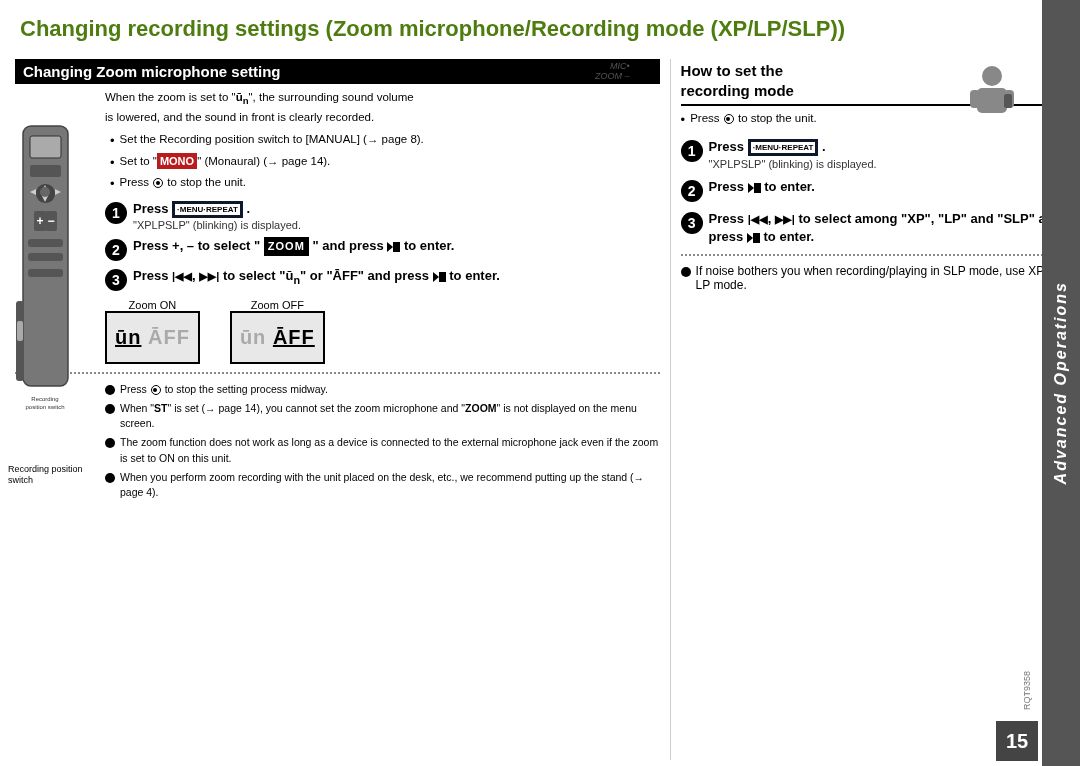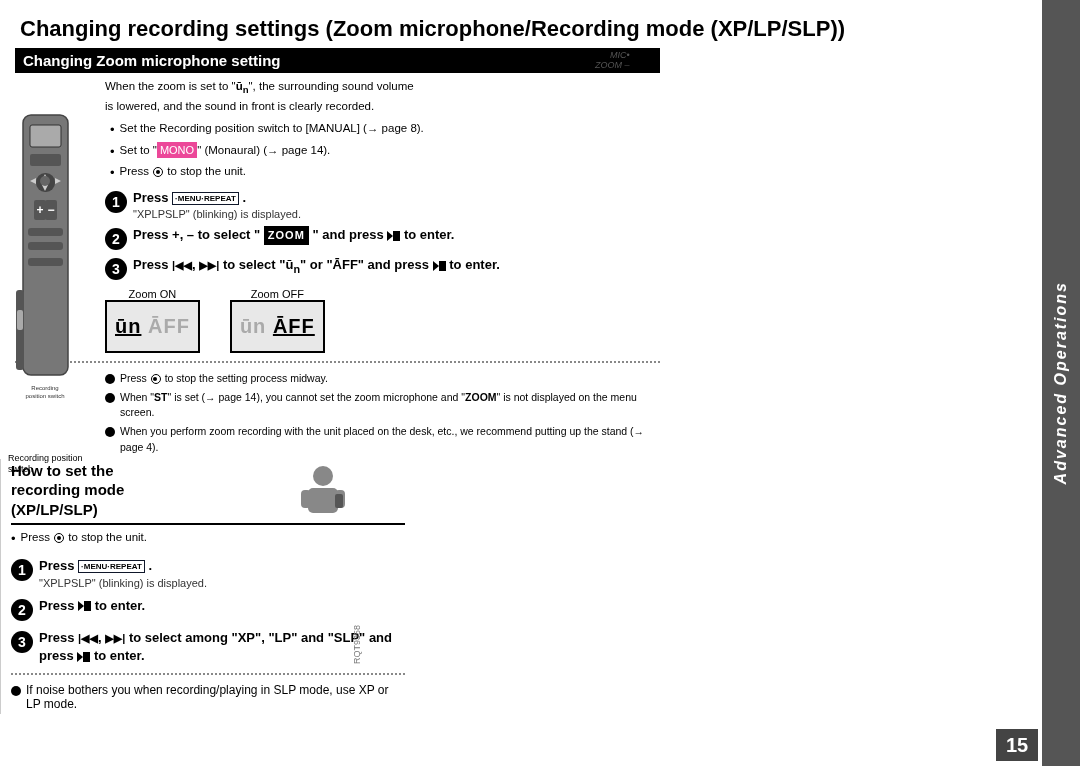--- a/index.html
+++ b/index.html
@@ -19,28 +19,29 @@
       position: relative;
       padding: 10px 0 0 0;
     }
 
     
     .main-title {
       font-size: 22px;
       font-weight: bold;
       padding: 6px 20px 6px 20px;
       background: #fff;
-      color: #000000;
+      color: #4d7c0f;
       line-height: 1.2;
     }
 
     .content-wrapper {
       display: flex;
-      flex-direction: column;
+      flex-direction: row;
       height: calc(100% - 55px);
+      margin-top: 11px;
     }
 
     
     .left-col {
       width: 62%;
       padding: 0 10px 0 15px;
       position: relative;
     }
 
     
@@ -249,23 +250,23 @@
       color: #fff;
       font-size: 16px;
       font-style: italic;
       font-weight: bold;
       letter-spacing: 2px;
       white-space: nowrap;
     }
 
     .mono-box {
       display: inline-block;
-      background: #ec4899;
+      background: #b91c1c;
       color: #fff;
-      font-weight: normal;
+      font-weight: bold;
       padding: 0 3px;
       font-size: 11px;
     }
 
     .zoom-text-box {
       display: inline-block;
       border: 2px solid #000;
       background: #000;
       color: #fff;
       font-weight: bold;
@@ -287,21 +288,21 @@
       content: '';
       position: absolute;
       top: 1.5px; left: 1.5px;
       width: 4px; height: 4px;
       background: #000;
       border-radius: 50%;
     }
 
     .menu-repeat-inline {
       display: inline-block;
-      border: 1px solid #0f172a;
+      border: 3px solid #0f172a;
       font-size: 8px;
       padding: 0 2px;
       vertical-align: middle;
       white-space: nowrap;
     }
 
     .play-stop-inline {
       display: inline-flex;
       align-items: center;
       vertical-align: middle;
@@ -463,20 +464,24 @@
         <div class="note-item">
           <div class="note-bullet"></div>
           <span>Press <span class="inline-stop-icon"></span> to stop the setting process midway.</span>
         </div>
         <div class="note-item">
           <div class="note-bullet"></div>
           <span>When "<b>ST</b>" is set (→ page 14), you cannot set the zoom microphone and "<b>ZOOM</b>" is not displayed on the menu screen.</span>
         </div>
         <div class="note-item">
           <div class="note-bullet"></div>
+          <span>The zoom function does not work as long as a device is connected to the external microphone jack even if the zoom is set to ON on this unit.</span>
+        </div>
+        <div class="note-item">
+          <div class="note-bullet"></div>
           <span>When you perform zoom recording with the unit placed on the desk, etc., we recommend putting up the stand (→ page 4).</span>
         </div>
       </div>
 
     </div>
 
     <div class="right-col">
 
       <div style="position:absolute; right:55px; top:5px; width:65px; height:60px; display:flex; align-items:center; justify-content:center;">
         <svg width="60" height="60" viewBox="0 0 60 60">
@@ -485,21 +490,20 @@
           <rect x="8" y="26" width="10" height="18" rx="4" fill="#888"></rect>
           <rect x="42" y="26" width="10" height="18" rx="4" fill="#888"></rect>
 
           <rect x="42" y="30" width="8" height="14" rx="2" fill="#555"></rect>
         </svg>
       </div>
 
       <div class="section-header-right">
         <div style="font-size:15px; font-weight:bold;">How to set the</div>
         <div style="font-size:15px; font-weight:bold;">recording mode</div>
-        <div style="font-size:15px; font-weight:bold;">(XP/LP/SLP)</div>
       </div>
 
       <div class="bullet-item" style="margin-bottom:8px;">
         <span class="bullet-dot">•</span>
         <span>Press <span class="inline-stop-icon"></span> to stop the unit.</span>
       </div>
 
       <div class="right-step">
         <div class="right-step-num">1</div>
         <div>
@@ -550,15 +554,15 @@
       <div style="position:absolute; bottom:50px; right:48px; font-size:9px; color:#777; writing-mode:vertical-rl; transform:rotate(180deg);">RQT9358</div>
 
     </div>
 
     <div class="sidebar-text">
       <div class="sidebar-vertical">Advanced Operations</div>
     </div>
 
   </div>
 
-  <div style="position:absolute; bottom:5px; right:42px; background:#444; color:#fff; font-size:20px; font-weight:bold; width:42px; height:32px; display:flex; align-items:center; justify-content:center;">15</div>
+  <div style="position:absolute; bottom:5px; right:42px; background:#444; color:#fff; font-size:20px; font-weight:bold; width:42px; height:40px; display:flex; align-items:center; justify-content:center;">15</div>
 
 </div>
 
 </body></html>

